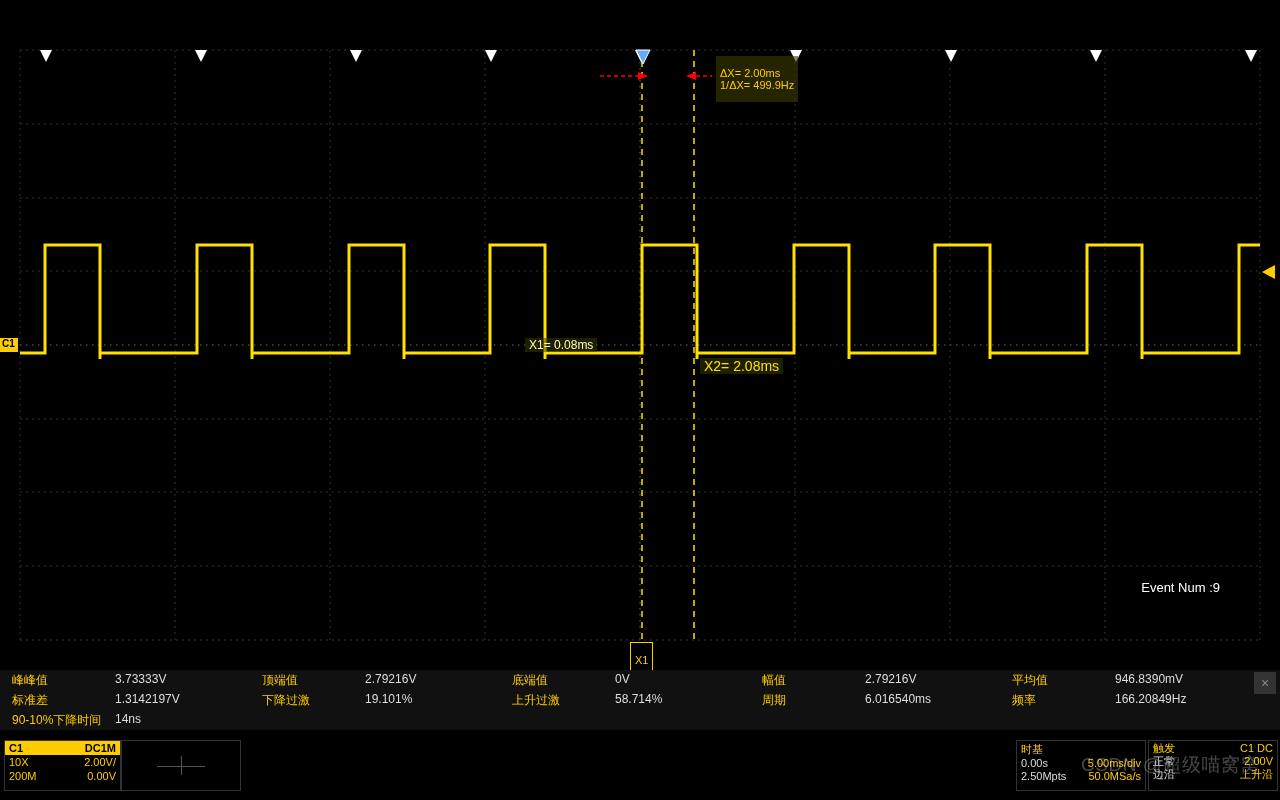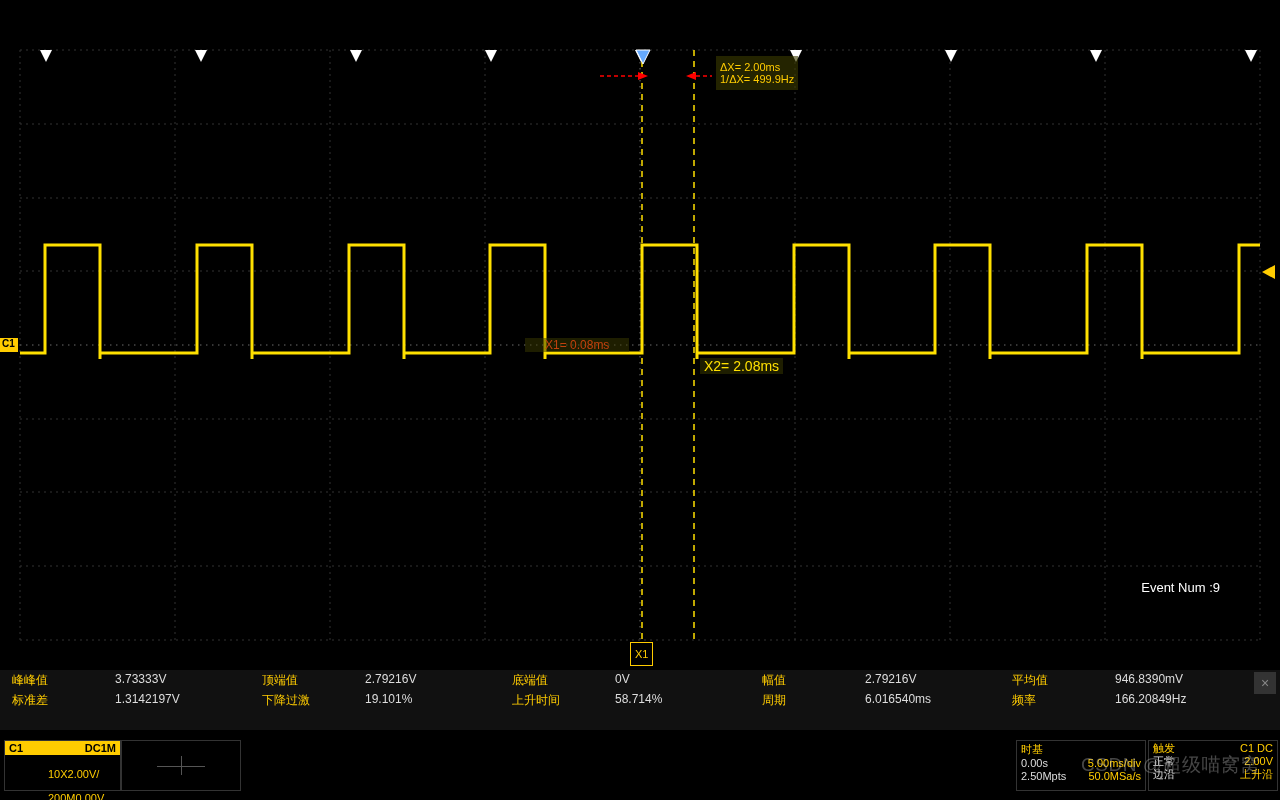--- a/index.html
+++ b/index.html
@@ -7,31 +7,31 @@
   .scope-area { position: absolute; top: 0; left: 0; width: 1280px; height: 665px; }
   .meas-panel { position: absolute; top: 670px; left: 0; width: 1280px; height: 60px; background: #111; }
   .meas-row { display: flex; height: 20px; align-items: center; }
   .meas-cell { display: flex; }
   .meas-label { color: #ffcc00; width: 115px; padding-left: 12px; }
   .meas-value { color: #ddd; width: 135px; }
   .close-x { position:absolute; right:4px; top:2px; width:22px; height:22px; background:#333; color:#888; text-align:center; line-height:22px; font-size:14px;}
   .bottom-bar { position: absolute; top: 738px; left: 0; width: 1280px; height: 55px; display:flex; }
   .ch-box { width: 117px; border: 1px solid #333; margin: 2px 0 2px 4px; font-size: 11px; }
   .ch-head { background: #ffcc00; color: #000; display:flex; justify-content:space-between; padding:0 4px; height:14px; line-height:14px; font-weight:bold;}
-  .ch-row { display:flex; padding:12px 4px; color:#ffcc00; height:14px; line-height:14px;margin-left:39px;}
+  .ch-row { display:flex; justify-content:space-between; padding:0 4px; color:#ffcc00; height:14px; line-height:14px;}
   .trigger-cross { width:120px; position:relative; border:1px solid #333; margin:2px 0;}
   .trigger-cross::before { content:""; position:absolute; top:50%; left:30%; width:40%; height:1px; background:#555;}
   .trigger-cross::after { content:""; position:absolute; left:50%; top:30%; width:1px; height:40%; background:#555;}
   .spacer { flex:1; }
   .info-box { width:130px; border:1px solid #333; margin:2px 2px 2px 0; font-size:11px; padding:1px 4px; }
   .info-title { color:#ffcc00; font-weight:normal; }
   .info-row { display:flex; justify-content:space-between; color:#ddd; line-height:13px;}
   .info-row span:last-child { color:#ffcc00; }
   .watermark { position:absolute; bottom:22px; right:20px; color:rgba(200,200,200,0.35); font-size:19px; pointer-events:none; letter-spacing:0.5px;}
-  .cursor-label-box { position:absolute; border:1px solid #ffcc00; padding:5px 4px; font-size:11px; color:#ffcc00; background:#000; }
+  .cursor-label-box { position:absolute; border:1px solid #ffcc00; padding:11px 4px; font-size:11px; color:#ffcc00; background:#000; }
 </style>
 </head>
 <body>
 
 <div class="scope-area">
 <svg width="1280" height="665">
   <defs>
     <pattern id="minor" width="30" height="30" patternUnits="userSpaceOnUse">
       <circle cx="0" cy="0" r="0.5" fill="#333"></circle>
     </pattern>
@@ -109,21 +109,21 @@
       <line x1="696" y1="76" x2="712" y2="76" stroke-dasharray="4 3"></line>
     </g>
   </g>
 </svg>
 
 
 <div class="cursor-label-box" style="top:56px; left:716px; border:none; background:rgba(60,60,0,0.6);">
   <div>ΔX= 2.00ms</div>
   <div>1/ΔX= 499.9Hz</div>
 </div>
-<div style="position:absolute; top:338px; left:525px; color:#c2410c; font-size:12px; background:rgba(60,60,0,0.5); padding:0 20px;">X1= 0.08ms</div>
+<div style="position:absolute; top:338px; left:525px; color:#fef9c3; font-size:12px; background:rgba(60,60,0,0.5); padding:0 4px;">X1= 0.08ms</div>
 <div style="position:absolute; top:358px; left:700px; color:#ffe000; font-size:14px; background:rgba(60,60,0,0.5); padding:0 4px;">X2= 2.08ms</div>
 <div class="cursor-label-box" style="top:642px; left:630px;">X1</div>
 <div class="cursor-label-box" style="top:642px; left:682px;margin-top:33px;">X2</div>
 <div style="position:absolute; top:580px; right:60px; color:#fff; font-size:13px;">Event Num :9</div>
 <div style="position:absolute; top:338px; left:2px; color:#000; font-size:10px; font-weight:bold;">C1</div>
 </div>
 
 <div class="meas-panel">
   <div class="close-x">×</div>
   <div class="meas-row">
@@ -151,33 +151,37 @@
   <div class="meas-row">
     <div class="meas-cell">
         <div class="meas-label">标准差</div>
         <div class="meas-value">1.3142197V</div>
       </div>
     <div class="meas-cell">
         <div class="meas-label">下降过激</div>
         <div class="meas-value">19.101%</div>
       </div>
     <div class="meas-cell">
-        <div class="meas-label">上升时间</div>
+        <div class="meas-label">上升过激</div>
         <div class="meas-value">58.714%</div>
       </div>
     <div class="meas-cell">
         <div class="meas-label">周期</div>
         <div class="meas-value">6.016540ms</div>
       </div>
     <div class="meas-cell">
         <div class="meas-label">频率</div>
         <div class="meas-value">166.20849Hz</div>
       </div>
   </div>
   <div class="meas-row">
+    <div class="meas-cell">
+        <div class="meas-label">90-10%下降时间</div>
+        <div class="meas-value">14ns</div>
+      </div>
   </div>
 </div>
 
 <div class="bottom-bar">
   <div class="ch-box">
     <div class="ch-head">
         <span>C1</span>
         <span>DC1M</span>
       </div>
     <div class="ch-row">

